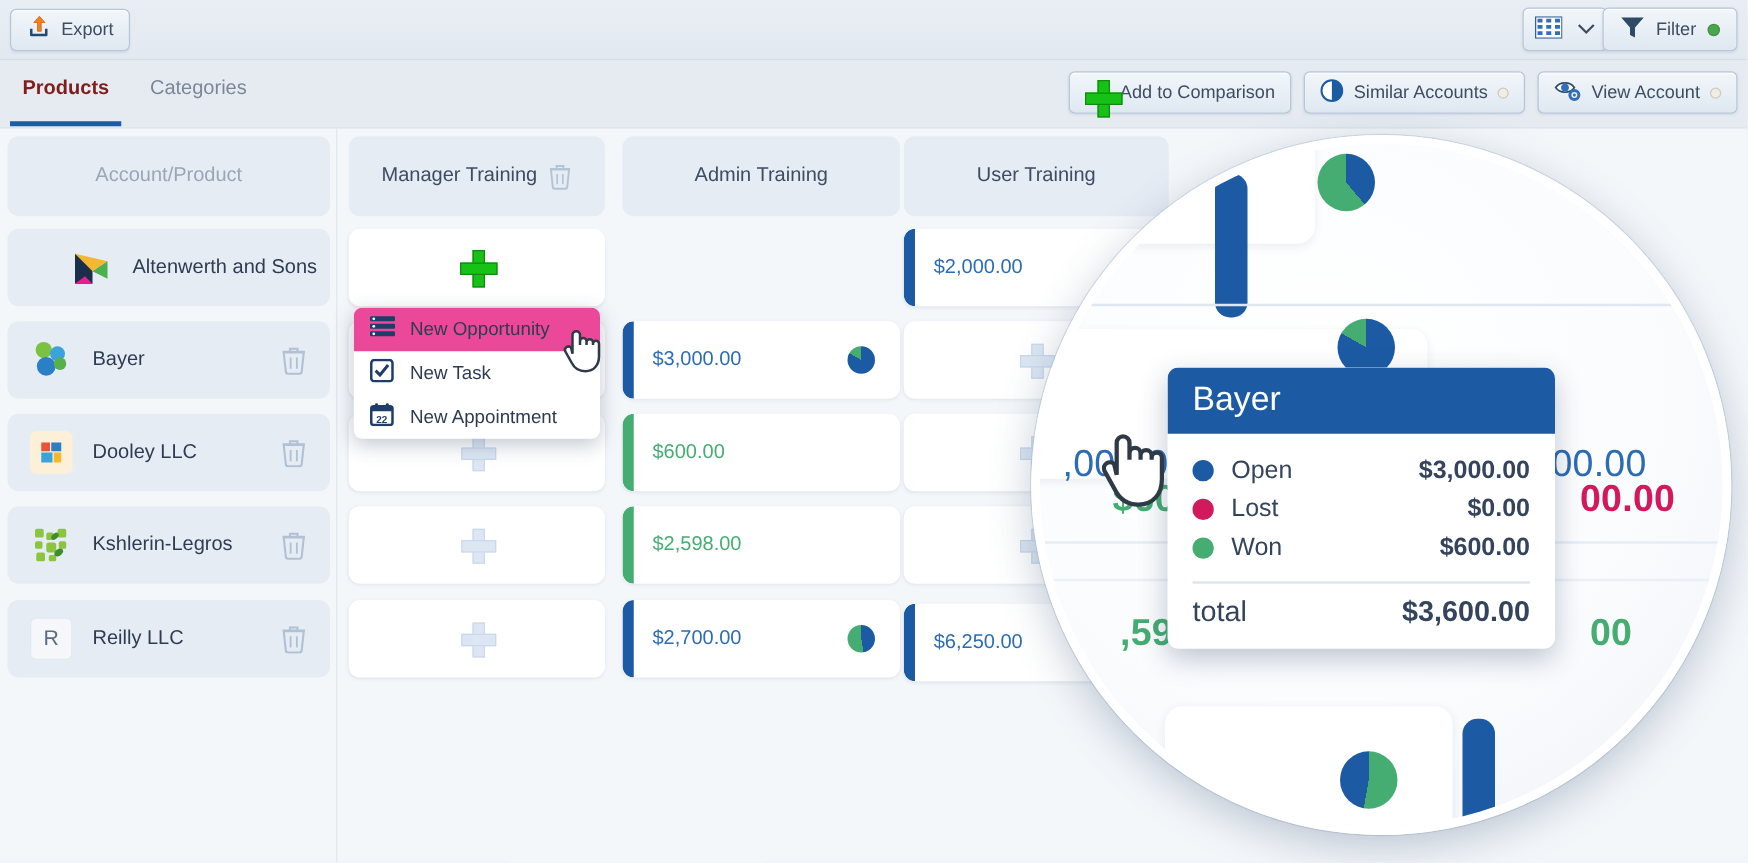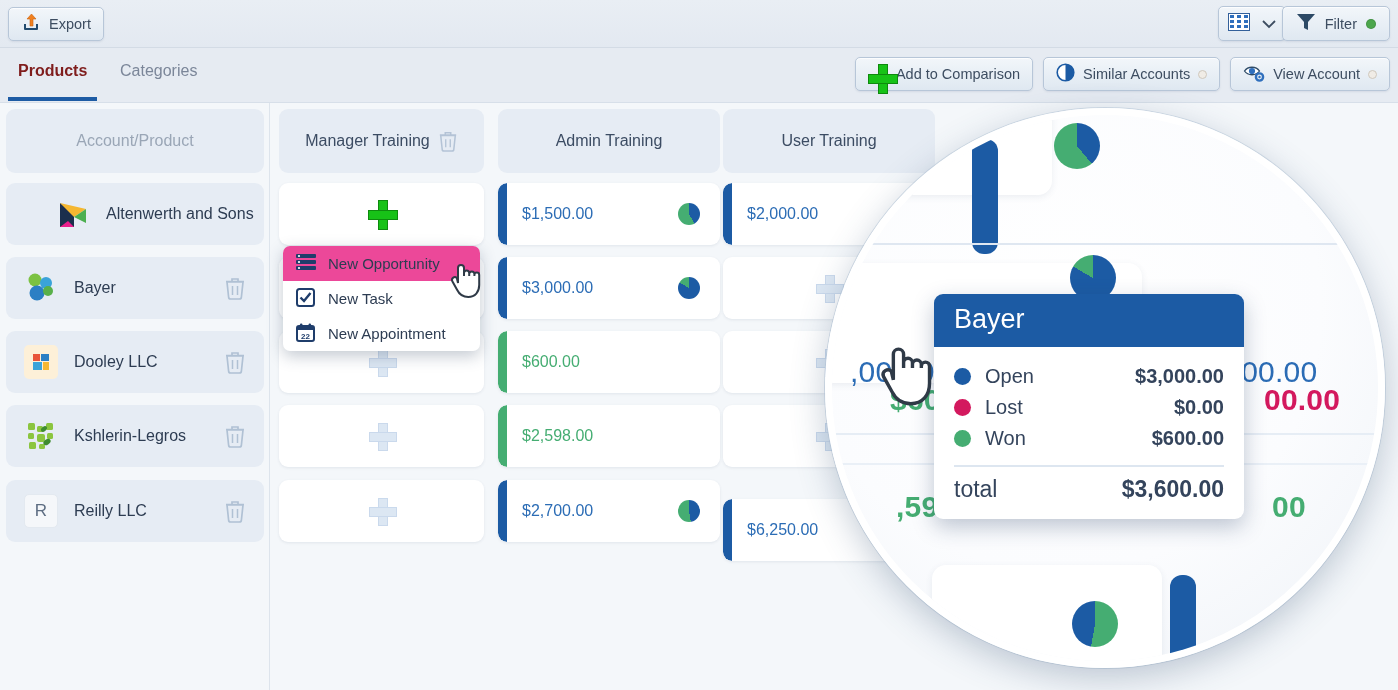--- a/index.html
+++ b/index.html
@@ -359,25 +359,20 @@
       <div class="colhead" style="left:228px;width:222px;">
         <span>Admin Training</span>
       </div>
       <div class="colhead" style="left:453px;width:212px;">
         <span>User Training</span>
       </div>
 
       <div class="cell empty" style="left:9px;top:80px;width:205px;">
         <span class="plus-green"></span>
       </div>
-      <div class="cell" style="left:228px;top:80px;width:222px;">
-        <span class="bar" style="background:#1c5ba4;"></span>
-        <span class="amt" style="color:#2b6cb5;">$1,500.00</span>
-        <span class="pie" style="background:conic-gradient(#1c5ba4 0deg 150deg, #45ad72 150deg 360deg);"></span>
-      </div>
       <div class="cell" style="left:453px;top:80px;width:212px;">
         <span class="bar" style="background:#1c5ba4;"></span>
         <span class="amt" style="color:#2b6cb5;">$2,000.00</span>
       </div>
 
       <div class="cell empty" style="left:9px;top:154px;width:205px;">
         <span class="plus-faint"></span>
       </div>
       <div class="cell" style="left:228px;top:154px;width:222px;">
         <span class="bar" style="background:#1c5ba4;"></span>
@@ -411,21 +406,21 @@
       </div>
 
       <div class="cell empty" style="left:9px;top:377px;width:205px;">
         <span class="plus-faint"></span>
       </div>
       <div class="cell" style="left:228px;top:377px;width:222px;">
         <span class="bar" style="background:#1c5ba4;"></span>
         <span class="amt" style="color:#2b6cb5;">$2,700.00</span>
         <span class="pie" style="background:conic-gradient(#1c5ba4 0deg 170deg, #45ad72 170deg 360deg);"></span>
       </div>
-      <div class="cell" style="left:453px;top:396px;width:212px;text-align:right;">
+      <div class="cell" style="left:453px;top:380px;width:212px;text-align:right;">
         <span class="bar" style="background:#1c5ba4;"></span>
         <span class="amt" style="color:#2b6cb5;">$6,250.00</span>
       </div>
     </div>
   </div>
 
   <div class="ctxmenu">
     <div class="ctxitem hl">
       <span>
         <svg width="20" height="19" viewBox="0 0 20 19">

